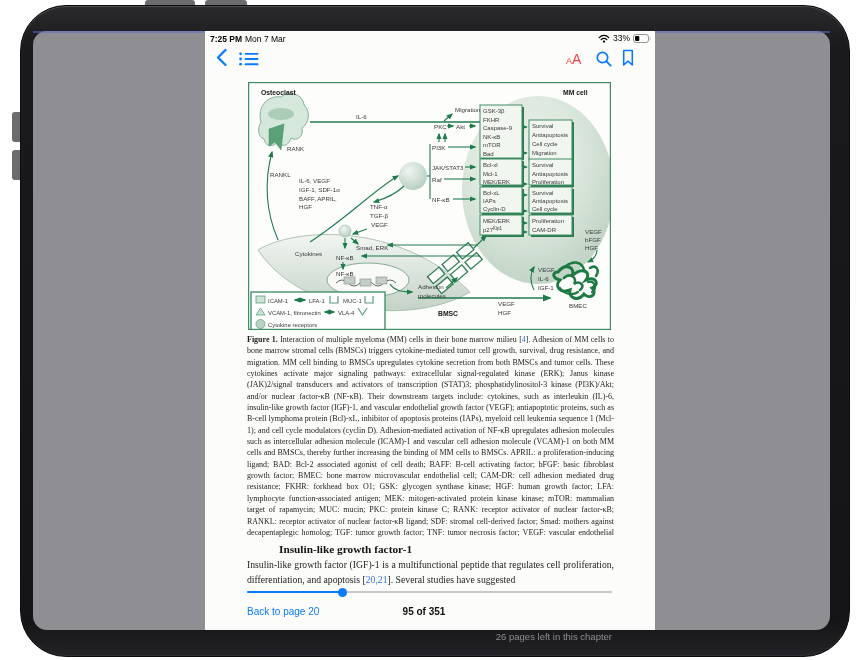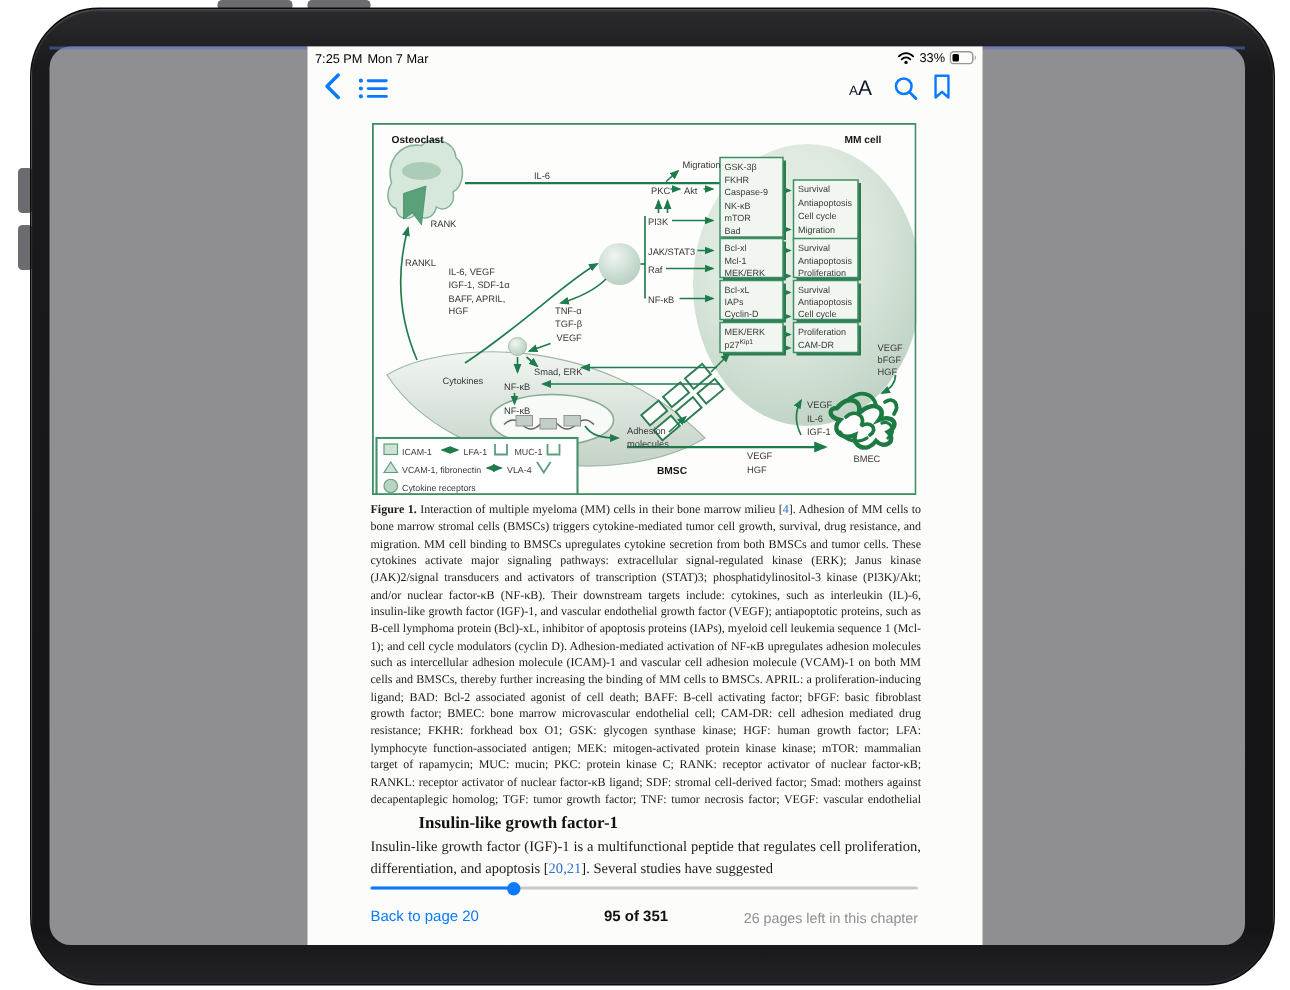--- a/index.html
+++ b/index.html
@@ -9,30 +9,30 @@
   .device{position:absolute;left:20px;top:5px;width:828px;height:650px;border-radius:46px;
           background:linear-gradient(180deg,#2b2b2f 0%,#1a1a1c 6%,#141416 94%,#232327 100%);
           border:1px solid #0a0a0b;
           box-shadow:inset 0 1px 1px rgba(255,255,255,.18), inset 0 -1px 1px rgba(255,255,255,.06);}
   .screen{position:absolute;left:33px;top:31px;width:797px;height:599px;border-radius:14px;
           background:#8E8E93;overflow:hidden;}
   .tint{position:absolute;top:31px;height:2px;background:rgba(90,110,200,.55);z-index:3;}
   .app{position:absolute;left:205px;top:31px;width:450px;height:599px;background:#FCFCFA;z-index:4;}
 
   
-  .st-time{position:absolute;left:5px;top:3px;font-size:8.5px;font-weight:400;color:#000;}
+  .st-time{position:absolute;left:5px;top:3px;font-size:8.5px;font-weight:700;color:#000;}
   .st-date{position:absolute;left:40px;top:3px;font-size:8.5px;font-weight:500;color:#000;}
   .st-right{position:absolute;right:3px;top:2px;display:flex;align-items:center;gap:3px;text-align:right;}
   .st-batt{font-size:8.5px;font-weight:500;color:#000;}
 
   
   .navicon{position:absolute;cursor:pointer;}
   .title{position:absolute;left:0;right:0;top:23px;text-align:center;font-size:11.5px;
          font-weight:700;color:#000;}
-  .aa{position:absolute;left:361px;top:19px;color:#0f172a;cursor:pointer;}
+  .aa{position:absolute;left:361px;top:19px;color:#ef4444;cursor:pointer;}
   .aa .s{font-size:9px;font-weight:500;}
   .aa .l{font-size:14px;font-weight:500;}
 
   
   .figbox{position:absolute;left:43px;top:51px;width:363px;height:248px;}
   .figbox svg{display:block;}
   svg text{font-family:"Liberation Sans",sans-serif;fill:#383838;font-size:6.2px;}
   svg text.fb{font-weight:700;fill:#151515;font-size:6.8px;}
   svg text.bt{font-size:6px;fill:#3a3a3a;}
   svg text.lg{font-size:5.9px;fill:#3a3a3a;}
@@ -51,21 +51,21 @@
            font-size:11.3px;font-weight:700;color:#111;margin-left:32px;}
   .bodytext{position:absolute;left:42px;top:526px;width:367px;font-family:"Liberation Serif",serif;
             font-size:9.7px;line-height:15px;text-align:justify;color:#1d1d1d;}
 
   
   .track{position:absolute;left:42px;top:560px;width:365px;height:2px;border-radius:1px;background:#c9c9cc;cursor:pointer;}
   .trackfill{position:absolute;left:0;top:0;height:2px;width:96px;border-radius:1px;background:#0a7aff;}
   .knob{position:absolute;left:133px;top:556.5px;width:9px;height:9px;border-radius:50%;background:#0a7aff;cursor:pointer;}
   .backlink{position:absolute;left:42px;top:575px;font-size:10px;color:#0a7aff;cursor:pointer;}
   .pagepos{position:absolute;left:0;right:12px;top:575px;text-align:center;font-size:10px;font-weight:700;color:#111;}
-  .pagesleft{position:absolute;right:43px;top:576px;font-size:9.5px;color:#8e8e93;}
+  .pagesleft{position:absolute;right:43px;top:600px;font-size:9.5px;color:#8e8e93;}
 </style>
 </head>
 <body>
 
 <div class="stage">
   <div class="nub" style="left:145px;top:0;width:50px;height:7px;"></div>
   <div class="nub" style="left:205px;top:0;width:42px;height:7px;"></div>
   <div class="nub" style="left:12px;top:112px;width:10px;height:30px;"></div>
   <div class="nub" style="left:12px;top:150px;width:10px;height:30px;"></div>
 

